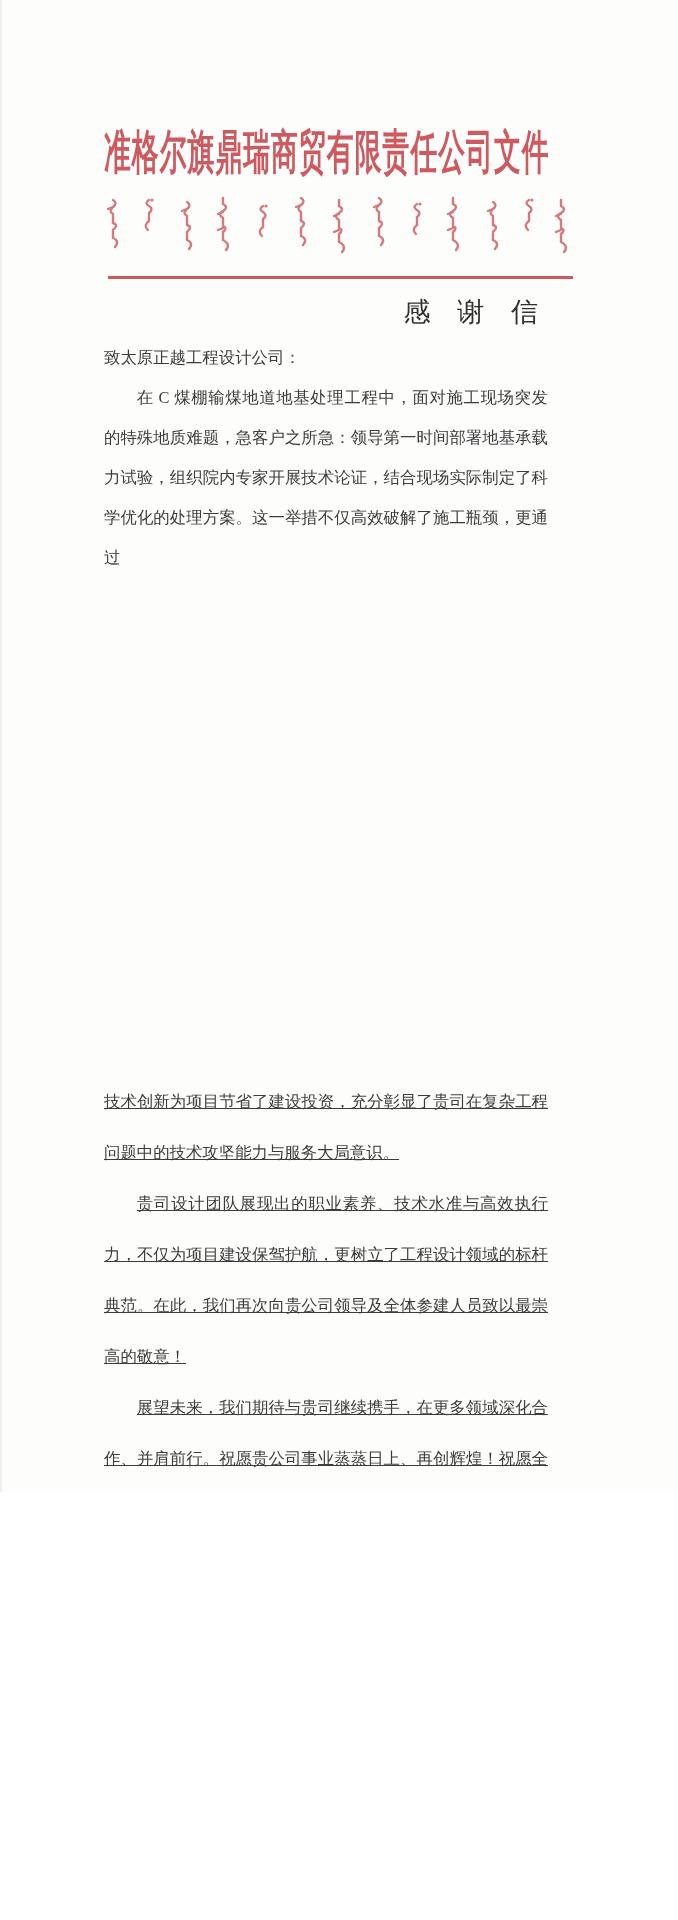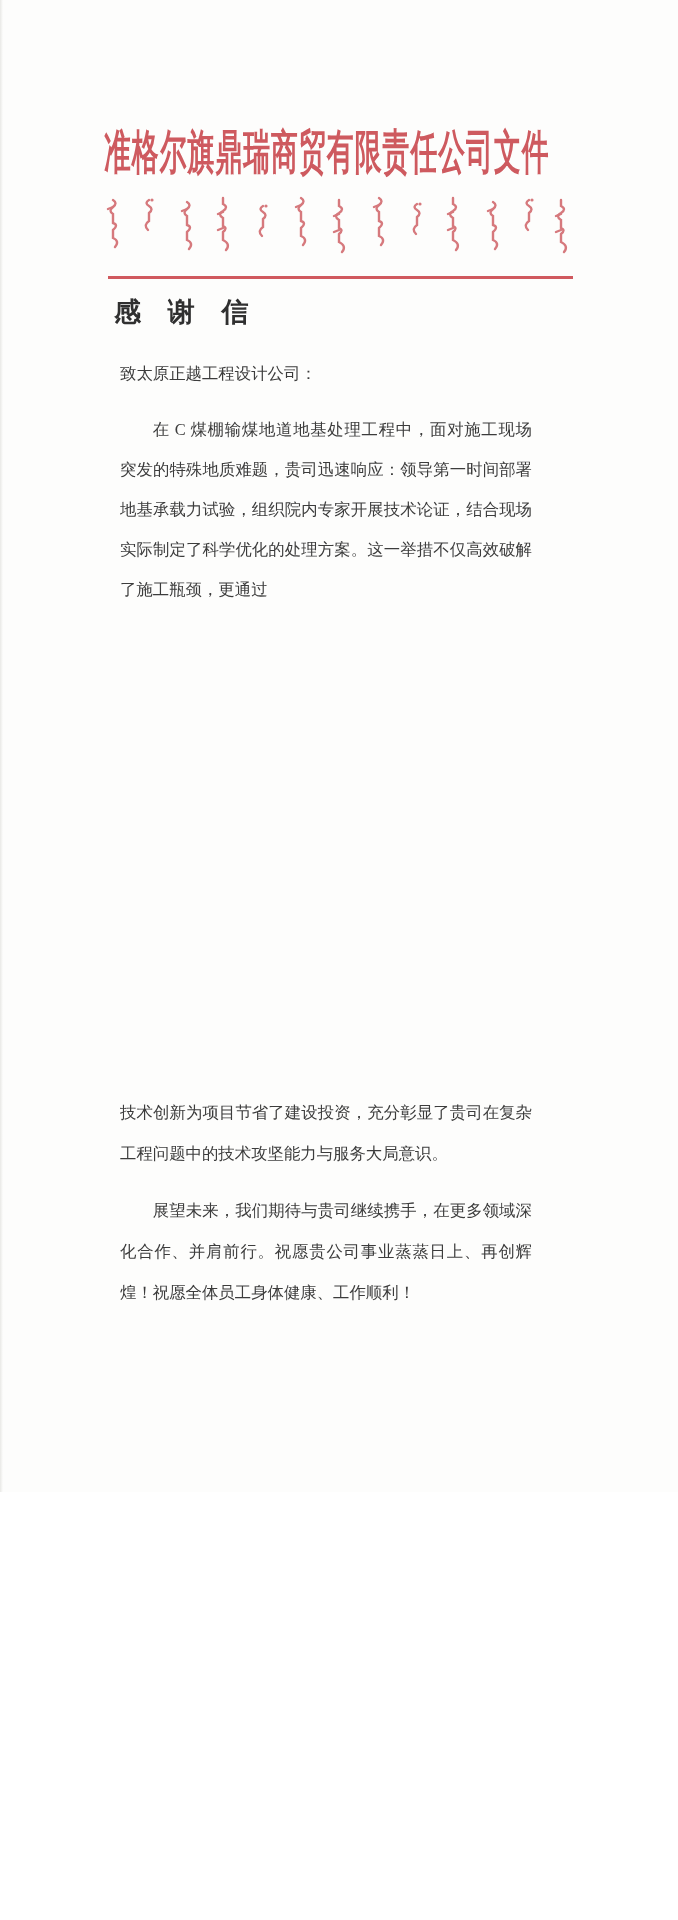--- a/index.html
+++ b/index.html
@@ -21,30 +21,30 @@
     transform:scale(0.57,1);transform-origin:0 0;
     font-size:47px;line-height:60px;font-weight:bold;
     color:#ce5a5f;
     text-align:justify;text-align-last:justify;
   }
   .mongolian{position:absolute;top:194px;left:106px;color:#d6797d;}
   .red-rule{position:absolute;top:276px;left:108px;width:465px;height:3px;background:#d0595e;}
   
   .letter-title{
     position:absolute;top:294px;left:104px;width:444px;margin:0;
-    text-align:left;font-size:27px;font-weight:bold;color:#303030;
+    text-align:right;font-size:27px;font-weight:normal;color:#303030;
     letter-spacing:10px;text-indent:10px;
   }
   .body-block{
     position:absolute;left:104px;width:444px;
     font-size:16.4px;color:#3c3c3c;text-align:justify;
   }
-  .body-block p{margin:16px;padding:0;}
+  .body-block p{margin:0;padding:0;}
   .page1{top:338px;line-height:40px;}
-  .page2{top:1076px;line-height:41px;}
+  .page2{top:1076px;line-height:51px;text-decoration:underline;}
   .indent{text-indent:2em;}
   
   .signature{
     position:absolute;top:1684px;left:283px;width:254px;
     text-align:center;color:#3c3c3c;
   }
   .signature .company{font-size:17px;line-height:40px;letter-spacing:1px;}
   .signature .date{font-size:16.5px;line-height:44px;letter-spacing:2px;text-align:right;}
   
   .seal{
@@ -91,25 +91,26 @@
     <use href="#mg2" x="416" y="2"></use>
     <use href="#mg3" x="448" y="4"></use>
   </svg>
 
   <div class="red-rule"></div>
 
   <h1 class="letter-title">感 谢 信</h1>
 
   <div class="body-block page1">
     <p class="salutation">致太原正越工程设计公司：</p>
-    <p class="indent">在 C 煤棚输煤地道地基处理工程中，面对施工现场突发的特殊地质难题，贵司迅速响应：领导第一时间部署地基承载力试验，组织院内专家开展技术论证，结合现场实际制定了科学优化的处理方案。这一举措不仅高效破解了施工瓶颈，更通过</p>
+    <p class="indent">在 C 煤棚输煤地道地基处理工程中，面对施工现场突发的特殊地质难题，急客户之所急：领导第一时间部署地基承载力试验，组织院内专家开展技术论证，结合现场实际制定了科学优化的处理方案。这一举措不仅高效破解了施工瓶颈，更通过</p>
   </div>
 
   <div class="body-block page2">
     <p>技术创新为项目节省了建设投资，充分彰显了贵司在复杂工程问题中的技术攻坚能力与服务大局意识。</p>
+    <p class="indent">贵司设计团队展现出的职业素养、技术水准与高效执行力，不仅为项目建设保驾护航，更树立了工程设计领域的标杆典范。在此，我们再次向贵公司领导及全体参建人员致以最崇高的敬意！</p>
     <p class="indent">展望未来，我们期待与贵司继续携手，在更多领域深化合作、并肩前行。祝愿贵公司事业蒸蒸日上、再创辉煌！祝愿全体员工身体健康、工作顺利！</p>
   </div>
 
   <div class="signature">
     <div class="company">准格尔旗鼎瑞商贸有限责任公司</div>
     <div class="date">2025 年 4 月 30 日</div>
   </div>
 
   <svg class="seal" viewBox="0 0 160 160">
     <defs>

